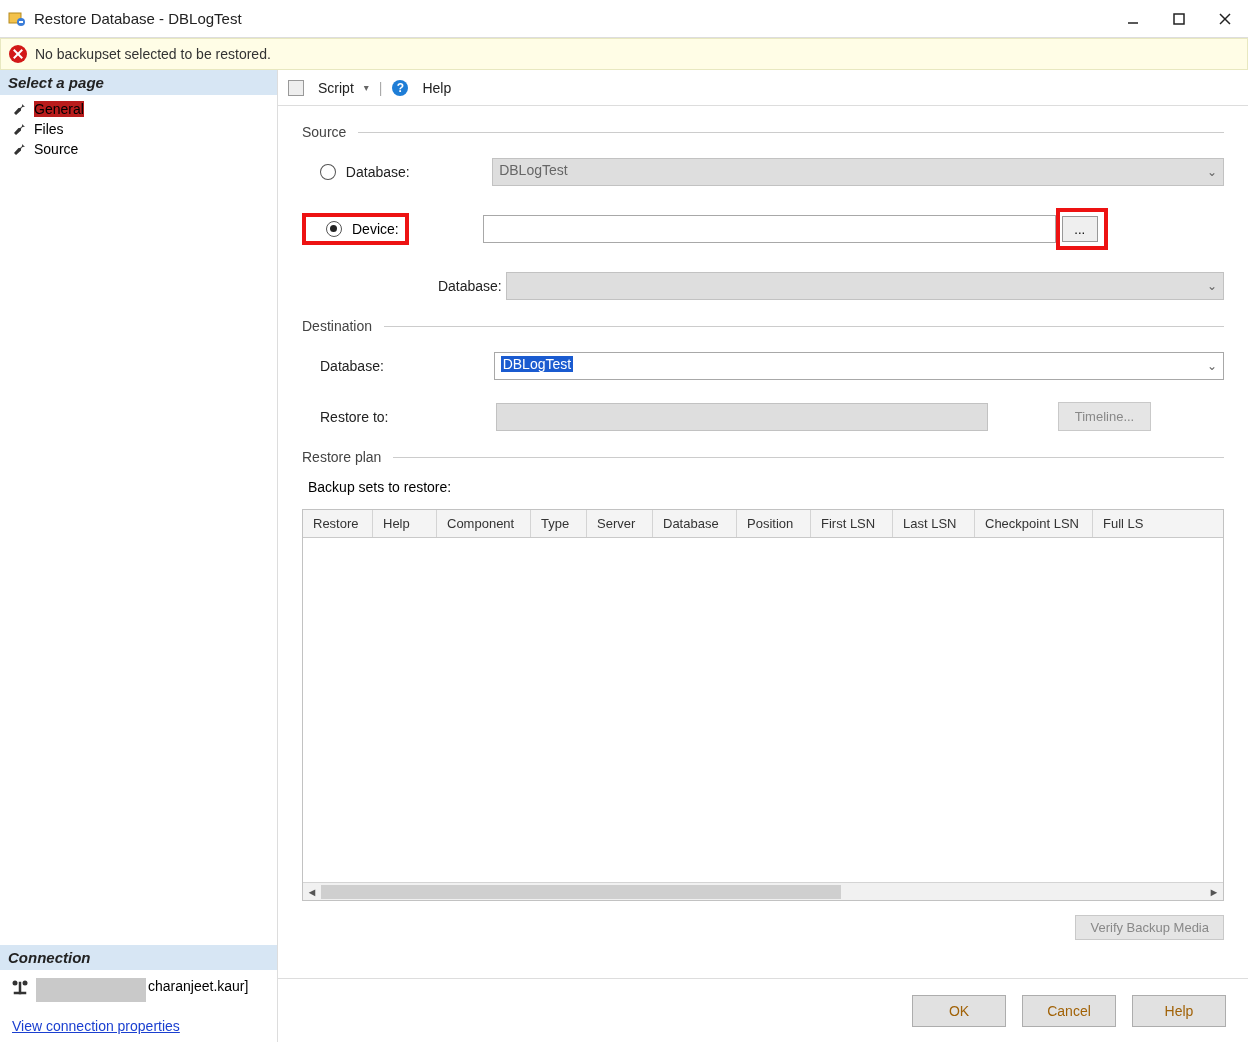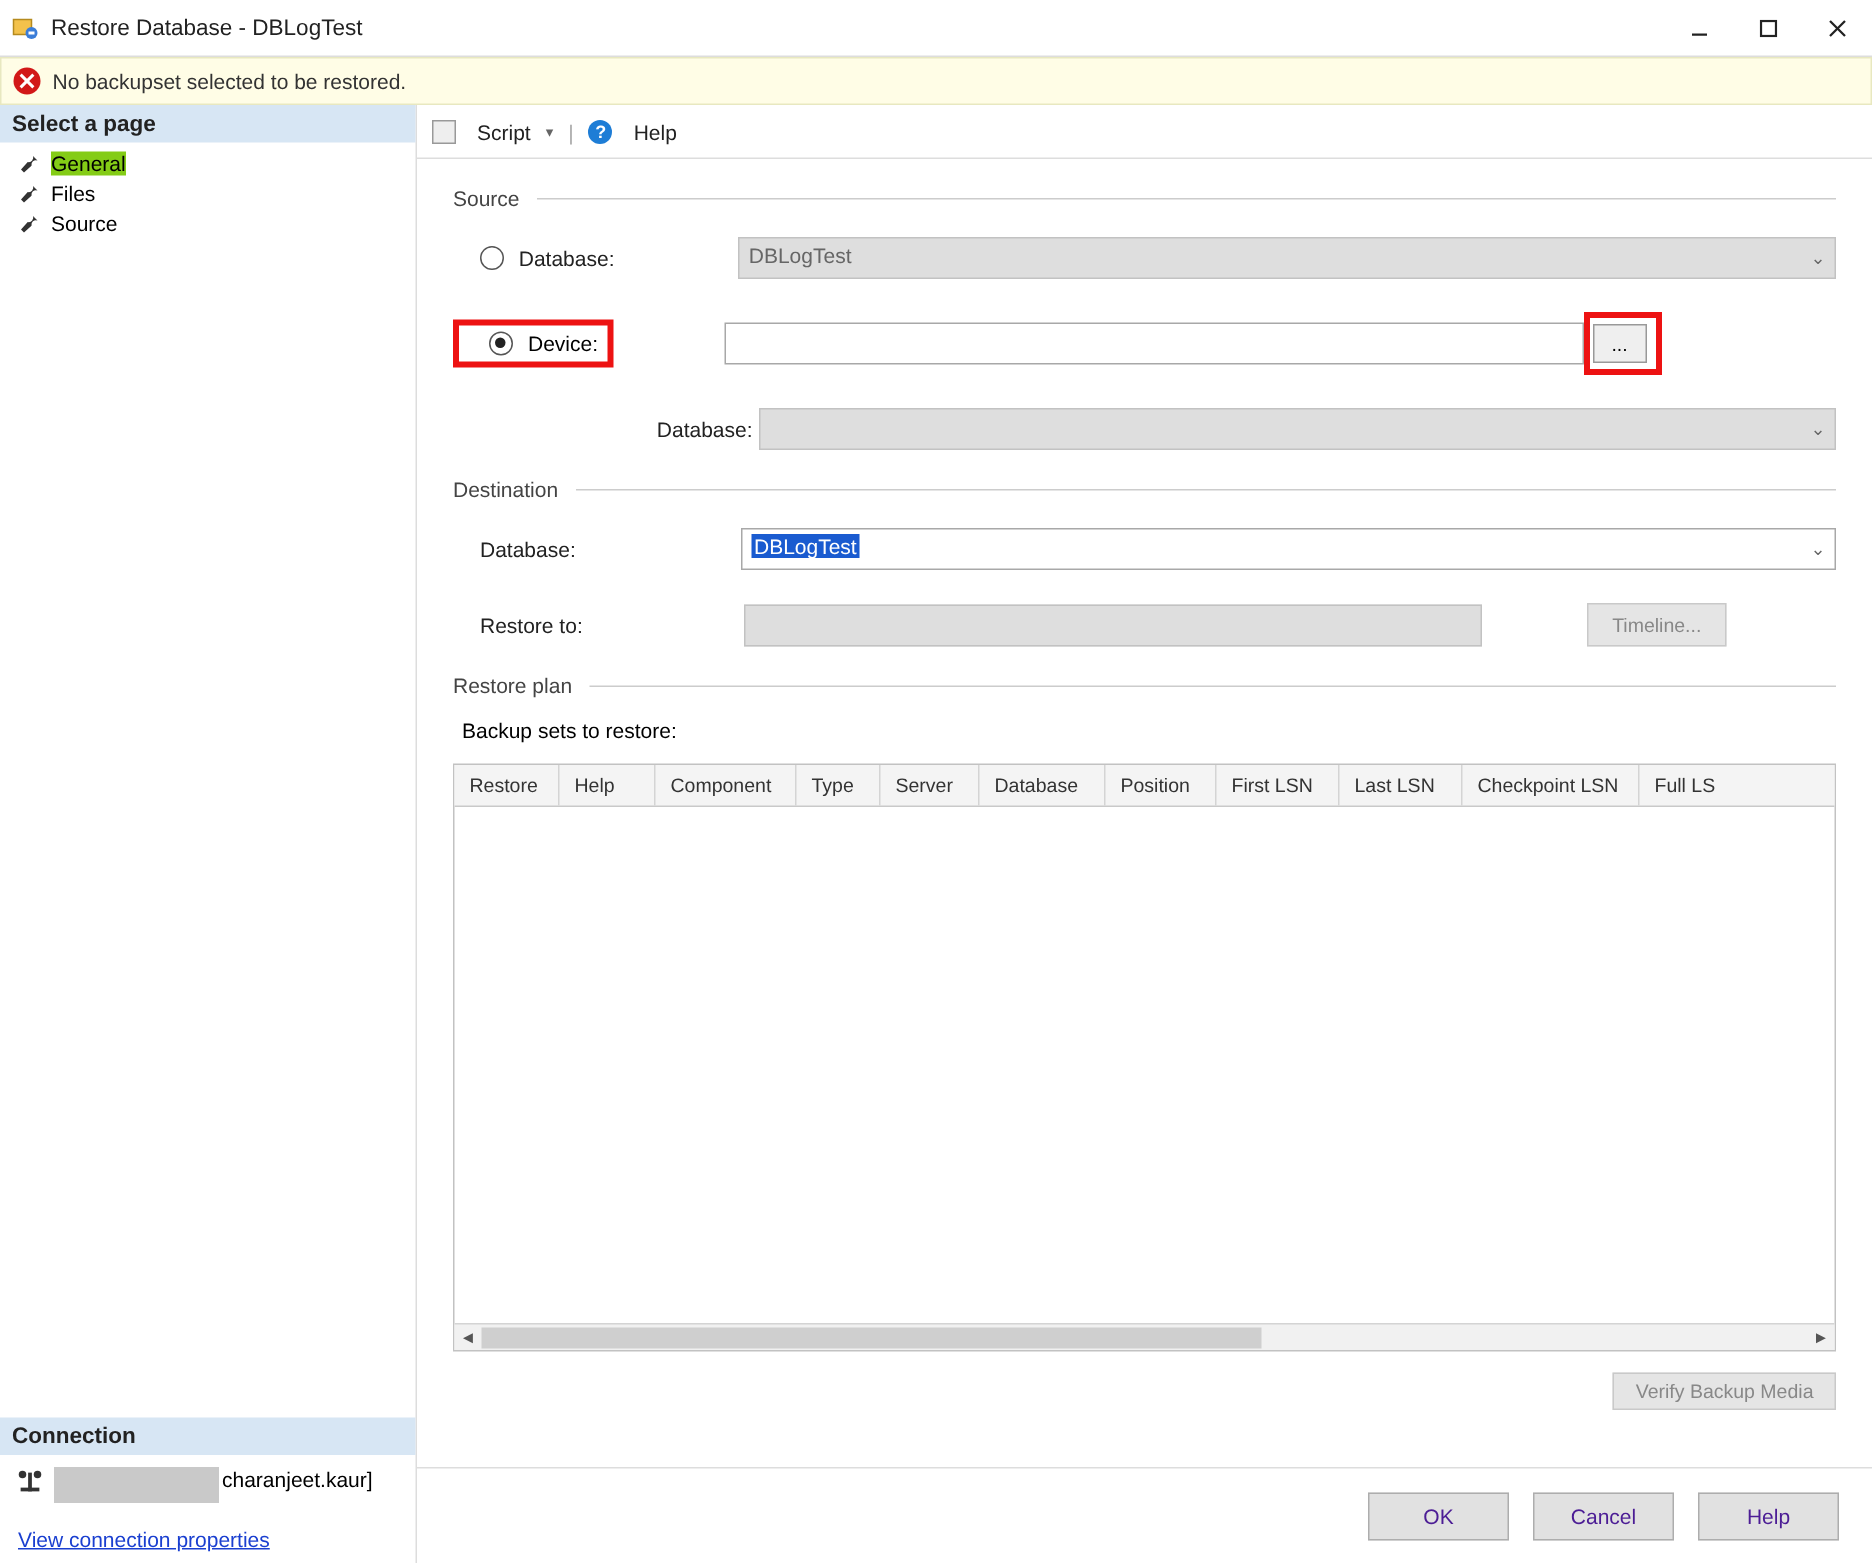--- a/index.html
+++ b/index.html
@@ -8,24 +8,24 @@
 .titlebar .app-icon { width: 18px; height: 18px; margin-right: 8px; }
 .titlebar .title-text { font-size: 15px; color: #222; flex: 1; }
 .titlebar .win-controls { display: flex; }
 .titlebar .win-btn { width: 46px; height: 36px; display: flex; align-items: center; justify-content: center; font-size: 14px; color: #222; }
 .alert-bar { background: #fffde6; border: 1px solid #e8e8c0; padding: 6px 8px; display: flex; align-items: center; font-size: 14px; color: #333; }
 .alert-bar .err-icon { width: 18px; height: 18px; border-radius: 50%; background: #d21818; margin-right: 8px; position: relative; }
 .alert-bar .err-icon::before, .alert-bar .err-icon::after { content:""; position:absolute; left:8px; top:3px; width:2px; height:12px; background:#fff; }
 .alert-bar .err-icon::before { transform: rotate(45deg);} .alert-bar .err-icon::after{ transform: rotate(-45deg);}
 .layout { flex:1; display:flex; min-height:0; }
 .sidebar { width: 278px; background:#fff; border-right:1px solid #ddd; display:flex; flex-direction:column; }
-.panel-head { background:#d7e6f4; padding:4px 8px; font-weight:bold; font-size:15px; color:#222; }
+.panel-head { background:#d7e6f4; padding:4px 8px; font-weight:bold; font-size:15px; color:#222;font-style:italic; }
 .page-list { padding:4px 4px 10px 4px; }
 .page-item { display:flex; align-items:center; padding:2px 8px; font-size:14px; }
-.page-item.sel .page-label { background:#84cc16; }
+.page-item.sel .page-label { background:#b91c1c; }
 .wrench { width:16px; height:16px; margin-right:6px; display:flex; align-items:center; justify-content:center; color:#333; }
 .flex-fill { flex:1; }
 .conn-body { font-size:14px; padding:8px 10px; display:flex; align-items:flex-start; }
 .conn-icon { width:20px; height:20px; margin-right:6px; display:flex; align-items:center; justify-content:center; }
 .redact-box { width:110px; height:24px; background:#c9c9c9; margin-right:2px; }
 .conn-link { display:block; color:#1a3fd0; text-decoration:underline; font-size:14px; padding:8px 12px; }
 .progress-body { display:flex; align-items:center; padding:10px 12px; font-size:14px; }
 .progress-spinner { width:34px; height:34px; border:3px dotted #bbb; border-radius:50%; margin-right:14px; }
 .main { flex:1; display:flex; flex-direction:column; min-width:0; }
 .toolbar { height:36px; border-bottom:1px solid #ddd; display:flex; align-items:center; padding:0 10px; font-size:14px; color:#222; gap:10px; }
@@ -56,21 +56,21 @@
 .timeline-btn { width:93px; height:29px; border:1px solid #c9c9c9; background:#e5e5e5; color:#888; font-size:13px; margin-left:70px; }
 .verify-btn { padding:4px 14px; border:1px solid #c9c9c9; background:#e5e5e5; color:#888; font-size:13px; margin-left:auto; }
 .table-wrap { border:1px solid #c2c2c2; height:392px; display:flex; flex-direction:column; }
 .table-head { display:flex; background:#f4f4f4; border-bottom:1px solid #c9c9c9; font-size:13px; color:#333; }
 .table-head .th { padding:6px 10px; border-right:1px solid #d4d4d4; white-space:nowrap; }
 .table-body { flex:1; }
 .hscroll { display:flex; align-items:center; background:#f1f1f1; border-top:1px solid #d4d4d4; height:18px; }
 .hscroll .left, .hscroll .right { width:18px; text-align:center; font-size:11px; color:#555; }
 .hscroll .thumb { height:14px; background:#cfcfcf; }
 .footer { height:64px; border-top:1px solid #ddd; display:flex; align-items:center; justify-content:flex-end; padding:0 22px; gap:16px; }
-.footer .btn { width:94px; height:32px; border:1px solid #adadad; background:#e1e1e1; font-size:14px; color:#4c1d95; }
+.footer .btn { width:94px; height:32px; border:1px solid #adadad; background:#e1e1e1; font-size:14px; color:#a16207; }
 svg { display:block; }
 </style>
 </head>
 <body>
 
 <div class="titlebar">
   <span class="app-icon">
     <svg viewBox="0 0 18 18">
         <rect x="1" y="3" width="12" height="10" fill="#f3c24c" stroke="#b58a1e"></rect>
         <circle cx="13" cy="12" r="4" fill="#3b7dd8"></circle>

